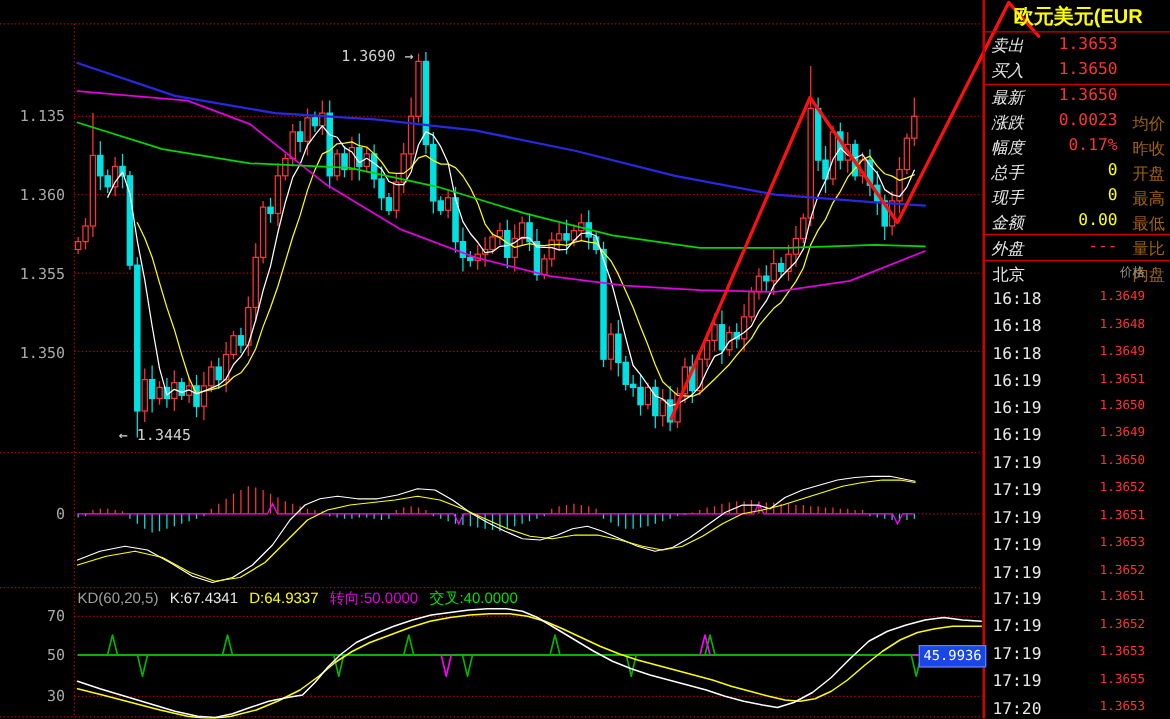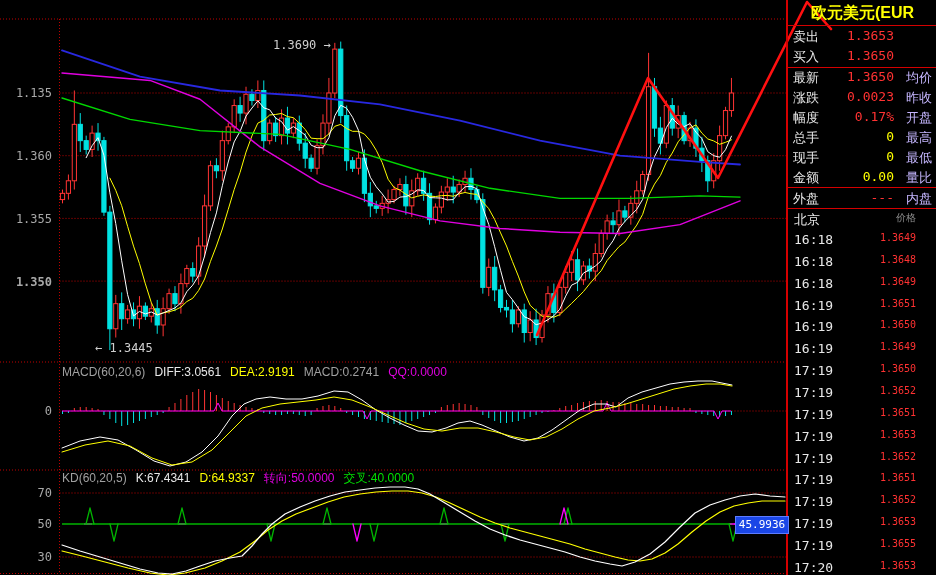--- a/index.html
+++ b/index.html
@@ -14,22 +14,22 @@
   .txt{position:absolute;white-space:nowrap;z-index:2;}
   .num{font-family:"DejaVu Sans Mono","Liberation Mono",monospace;}
   .axis-label{color:#a8a8a8;font-size:12px;text-align:right;width:44px;}
   #ma-header,#macd-header,#kd-header{font-size:12px;}
   #ma-header span,#macd-header span,#kd-header span{margin-right:9px;}
   .annotation{color:#cfcfcf;font-size:12px;}
   #kd-value-box{left:735px;top:516px;width:52px;height:16px;background:#1a46e6;
                 border:1px solid #5c7cff;color:#fff;font-size:11px;line-height:15px;
                 text-align:center;z-index:3;}
   #sidebar{left:786px;top:0;width:150px;height:575px;border-left:2px solid #d40000;z-index:2;}
-  #sidebar .row-label{color:#e8e8e8;font-size:13px;}
-  #sidebar .row-label2{color:#c4b5fd;font-size:13px;}
+  #sidebar .row-label{color:#e8e8e8;font-size:13px;font-style:italic;}
+  #sidebar .row-label2{color:#a16207;font-size:13px;margin-top:21px;}
   #sidebar .val{font-family:"DejaVu Sans Mono","Liberation Mono",monospace;font-size:13px;}
   .val-red{color:#ff3232;}
   .val-yellow{color:#ffff00;}
   .gray{color:#909090;}
   #sidebar-title{color:#ffff00;font-size:16px;font-weight:bold;white-space:nowrap;}
   .sep{position:absolute;left:0;width:150px;height:0;border-top:1px solid #d40000;}
   .srow{position:absolute;left:0;width:148px;height:20px;}
   .srow .lab{position:absolute;left:5px;top:0;}
   .srow .v{position:absolute;right:42px;top:0;}
   .srow .lab2{position:absolute;left:118px;top:0;}
@@ -431,33 +431,32 @@
       <polyline points="62,545 80,551 100,557 120,563 140,569 158,573 172,574 186,571 200,566 215,561 230,558 242,556 252,546 262,534 272,524 285,514 300,507 315,501 330,496 345,492 360,490 375,488 390,487 405,487 418,489 430,494 445,503 460,512 475,521 490,529 505,535 520,540 535,544 550,548 565,552 580,557 595,561 610,564 622,566 635,562 650,554 665,542 680,527 695,513 710,505 725,500 740,496 755,494 770,496 785,497" fill="none" stroke="#ffffff" stroke-width="1.2" stroke-linejoin="round" stroke-linecap="round"></polyline>
       <polyline points="537,335 648,78 718,178 807,2 831,29" fill="none" stroke="#ff1010" stroke-width="2.6" stroke-linejoin="round" stroke-linecap="round"></polyline>
     </svg>
 
 
 
   <div id="price-axis">
       <div class="txt axis-label num" style="left: 8px; top: 86px;">1.135</div>
       <div class="txt axis-label num" style="left: 8px; top: 149px;">1.360</div>
       <div class="txt axis-label num" style="left: 8px; top: 212px;">1.355</div>
-      <div class="txt axis-label num" style="left: 8px; top: 275px; font-weight: bold;">1.350</div>
+      <div class="txt axis-label num" style="left: 8px; top: 275px;">1.350</div>
     </div>
 
   <div class="txt annotation num" id="ann-high" style="left: 260px; top: 38px; margin-left: 13px;">
     <span>1.3690</span>
     <span>→</span>
   </div>
   <div class="txt annotation num" id="ann-low" style="left: 95px; top: 341px;">
     <span>←</span>
     <span>1.3445</span>
   </div>
 
-  <div id="macd-header" class="txt" style="left:62px;top:365px;"><span style="color: rgb(160, 160, 160);">MACD(60,20,6)</span><span style="color: rgb(232, 232, 232);">DIFF:3.0561</span><span style="color: rgb(255, 255, 0);">DEA:2.9191</span><span style="color: rgb(160, 160, 160);">MACD:0.2741</span><span style="color: rgb(224, 0, 224);">QQ:0.0000</span></div>
   <div class="txt axis-label num" style="left:8px;top:404px;">0</div>
 
   <div id="kd-header" class="txt" style="left:62px;top:470px;"><span style="color: rgb(160, 160, 160);">KD(60,20,5)</span><span style="color: rgb(232, 232, 232); margin-top: 44px;">K:67.4341</span><span style="color: rgb(255, 255, 0);">D:64.9337</span><span style="color: rgb(224, 0, 224);">转向:50.0000</span><span style="color: rgb(0, 224, 0);">交叉:40.0000</span></div>
   <div id="kd-axis">
       <div class="txt axis-label num" style="left: 8px; top: 486px;">70</div>
       <div class="txt axis-label num" style="left: 8px; top: 517px;">50</div>
       <div class="txt axis-label num" style="left: 8px; top: 550px;">30</div>
     </div>
 
   <div id="kd-value-box" class="abs num">45.9936</div>

